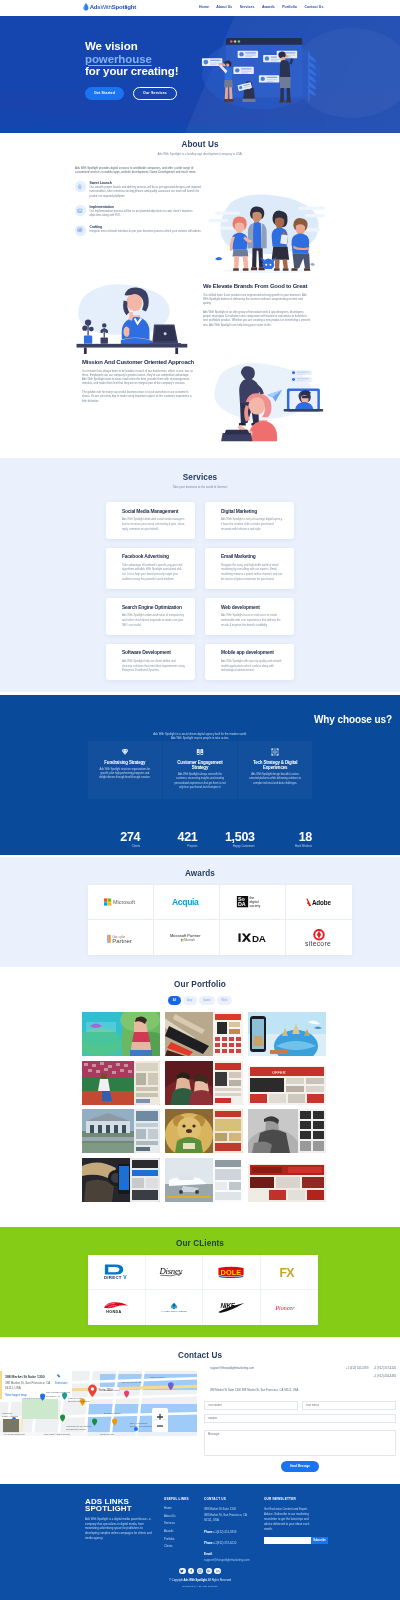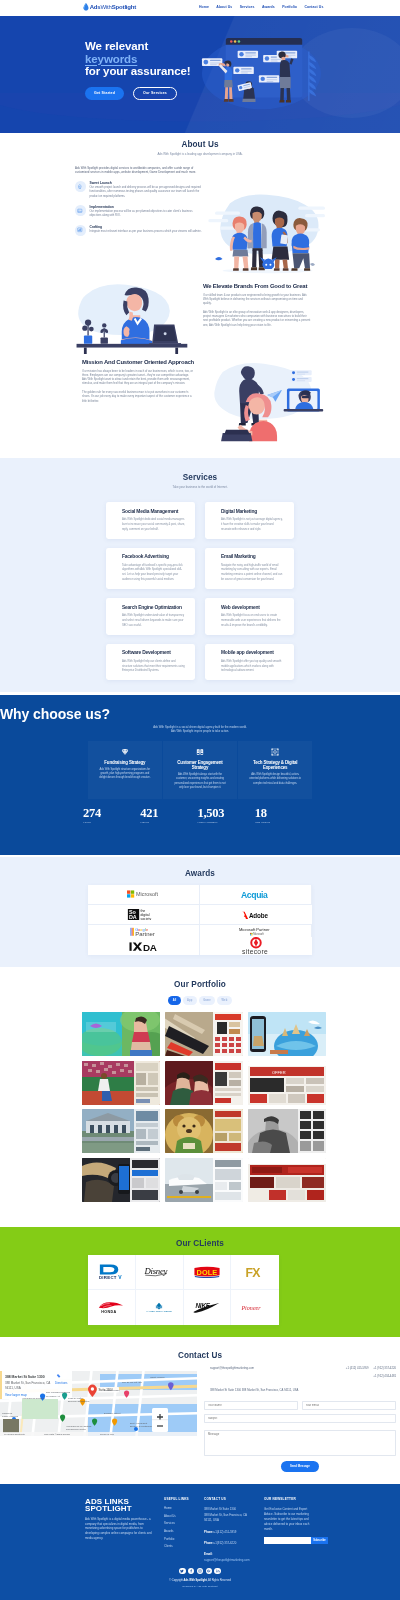--- a/index.html
+++ b/index.html
@@ -72,38 +72,38 @@
   .services .sec-title{padding-top:15px;}
   .svc-grid{position:absolute;left:106px;top:44px;width:188px;
         display:grid;grid-template-columns:89px 89px;gap:9px 10px;}
   .svc-card{background:#fff;border-radius:2.4px;padding:6.5px 10px 7px 16px;
         box-shadow:0 1px 4px rgba(80,110,170,.10);}
   .svc-t{font-size:4.9px;font-weight:700;color:#1f2d4a;margin-bottom:3.4px;letter-spacing:-.2px;}
   .svc-p{font-size:2.8px;line-height:4.9px;color:#8a95a6;letter-spacing:-.06px;}
 
   
   .why{position:absolute;left:0;top:695px;width:400px;height:160px;background:#0a4a9b;}
-  .why-title{margin:0;padding-top:11px;text-align:left;font-size:14px;font-weight:700;color:#fff;letter-spacing:-.1px;}
+  .why-title{margin:8px;padding-top:11px;text-align:right;font-size:10px;font-weight:700;color:#fff;letter-spacing:-.1px;}
   .why-sub{margin:4px 0 0;text-align:center;font-size:2.75px;color:#c2d6ef;}
   .why-sub2{margin:.6px 0 0;text-align:center;font-size:2.75px;color:#c2d6ef;}
   .why-grid{position:absolute;left:88px;top:46px;width:224px;display:grid;grid-template-columns:1fr 1fr 1fr;gap:1.5px;}
   .why-card{background:rgba(255,255,255,.035);padding:7px 9px 9px;text-align:center;}
   .why-ico{height:8px;margin-bottom:4px;display:flex;align-items:center;justify-content:center;}
   .why-ico svg{width:8px;height:8px;display:block;}
   .why-t{font-size:4.45px;font-weight:700;color:#fff;line-height:5.2px;margin-bottom:2.6px;letter-spacing:-.17px;}
   .why-p{font-size:2.7px;line-height:4.3px;color:#bdd2ed;letter-spacing:-.07px;}
-  .stats{position:absolute;left:83px;top:113px;width:229px;display:grid;grid-template-columns:1fr 1fr 1fr 1fr;text-align:left;font-family:Liberation Serif, serif;}
+  .stats{position:absolute;left:83px;top:137px;width:229px;display:grid;grid-template-columns:1fr 1fr 1fr 1fr;text-align:right;}
   .stat-v{font-size:12.5px;line-height:11px;font-weight:700;color:#fff;letter-spacing:-.3px;}
   .stat-l{margin-top:1.6px;font-size:2.75px;color:#b9cfec;}
 
   
   .awards{position:absolute;left:0;top:857px;width:400px;height:110px;background:#eaf1fc;}
   .awards .sec-title{padding-top:12px;font-size:8.2px;}
-  .aw-grid{position:absolute;left:88px;top:28px;width:224px;height:70px;background:#fff;
-        display:grid;grid-template-columns:repeat(2,1fr);grid-template-rows:1fr 1fr;
+  .aw-grid{position:absolute;left:88px;top:28px;width:264px;height:70px;background:#fff;
+        display:grid;grid-template-columns:repeat(4,1fr);grid-template-rows:1fr 1fr;
         box-shadow:0 1px 4px rgba(80,110,170,.07);}
   .aw-cell{display:flex;align-items:center;justify-content:center;
         border-right:.4px solid #e8eef8;border-bottom:.4px solid #e8eef8;}
   .aw-cell:nth-child(4n){border-right:none;}
   .aw-cell:nth-child(n+5){border-bottom:none;}
   .lg{display:block;}
   .aw-cell:nth-child(1) .lg{width:33px;}
   .aw-cell:nth-child(2) .lg{width:29px;}
   .aw-cell:nth-child(3) .lg{width:33px;}
   .aw-cell:nth-child(4) .lg{width:30px;}
@@ -122,21 +122,21 @@
   .pf-grid{position:absolute;left:82px;top:45px;width:244px;
         display:grid;grid-template-columns:repeat(3,78px);gap:4.5px 5px;}
   .pf-i{height:44px;border-radius:1px;background:#ccc;}
   .pf-i{position:relative;overflow:hidden;background:#e8e8e8;}
   .pf-i svg{width:100%;height:100%;display:block;}
 
 
   
   .clients{position:absolute;left:0;top:1227px;width:400px;height:110px;background:#84cc16;}
   .clients .sec-title{padding-top:12px;font-size:8.2px;}
-  .cl-grid{position:absolute;left:88px;top:28px;width:191px;height:70px;background:#fff;
+  .cl-grid{position:absolute;left:88px;top:28px;width:230px;height:70px;background:#fff;
         display:grid;grid-template-columns:repeat(4,1fr);grid-template-rows:1fr 1fr;
         box-shadow:0 1px 4px rgba(80,110,170,.07);}
   .cl-cell{display:flex;align-items:center;justify-content:center;
         border-right:.4px solid #eef3fa;border-bottom:.4px solid #eef3fa;}
   .cl-cell:nth-child(4n){border-right:none;}
   .cl-cell:nth-child(n+5){border-bottom:none;}
   .clg{display:block;}
   .cl-cell:nth-child(1) .clg{width:28px;}
   .cl-cell:nth-child(2) .clg{width:30px;}
   .cl-cell:nth-child(3) .clg{width:26px;}
@@ -310,23 +310,23 @@
             <circle cx="47.6" cy="71.4" r="2" fill="#4a7fe0"></circle>
             <rect x="51" y="69.6" width="8" height="1.2" rx=".4" fill="#8aa7dd"></rect>
             <rect x="51" y="72" width="8" height="1" rx=".4" fill="#c2d0ec"></rect>
           </g>
           <path d="M50 85.5 l15 0 l0 4 l-15.5 0 Z" fill="#6f7b99"></path>
         </g>
       </svg>
     </div>
     <div class="hero-inner">
       <h1 class="hero-h1">
-        <span class="hl1">We relevant</span>
-        <span class="hl2">keywords</span>
-        <span class="hl3">for your assurance!</span>
+        <span class="hl1">We vision</span>
+        <span class="hl2">powerhouse</span>
+        <span class="hl3">for your creating!</span>
       </h1>
       <div class="hero-btns">
         <a class="btn-primary">Get Started</a>
         <a class="btn-ghost">Our Services</a>
       </div>
     </div>
   </div>
 
   <div class="topbar">
     <div class="logo">

